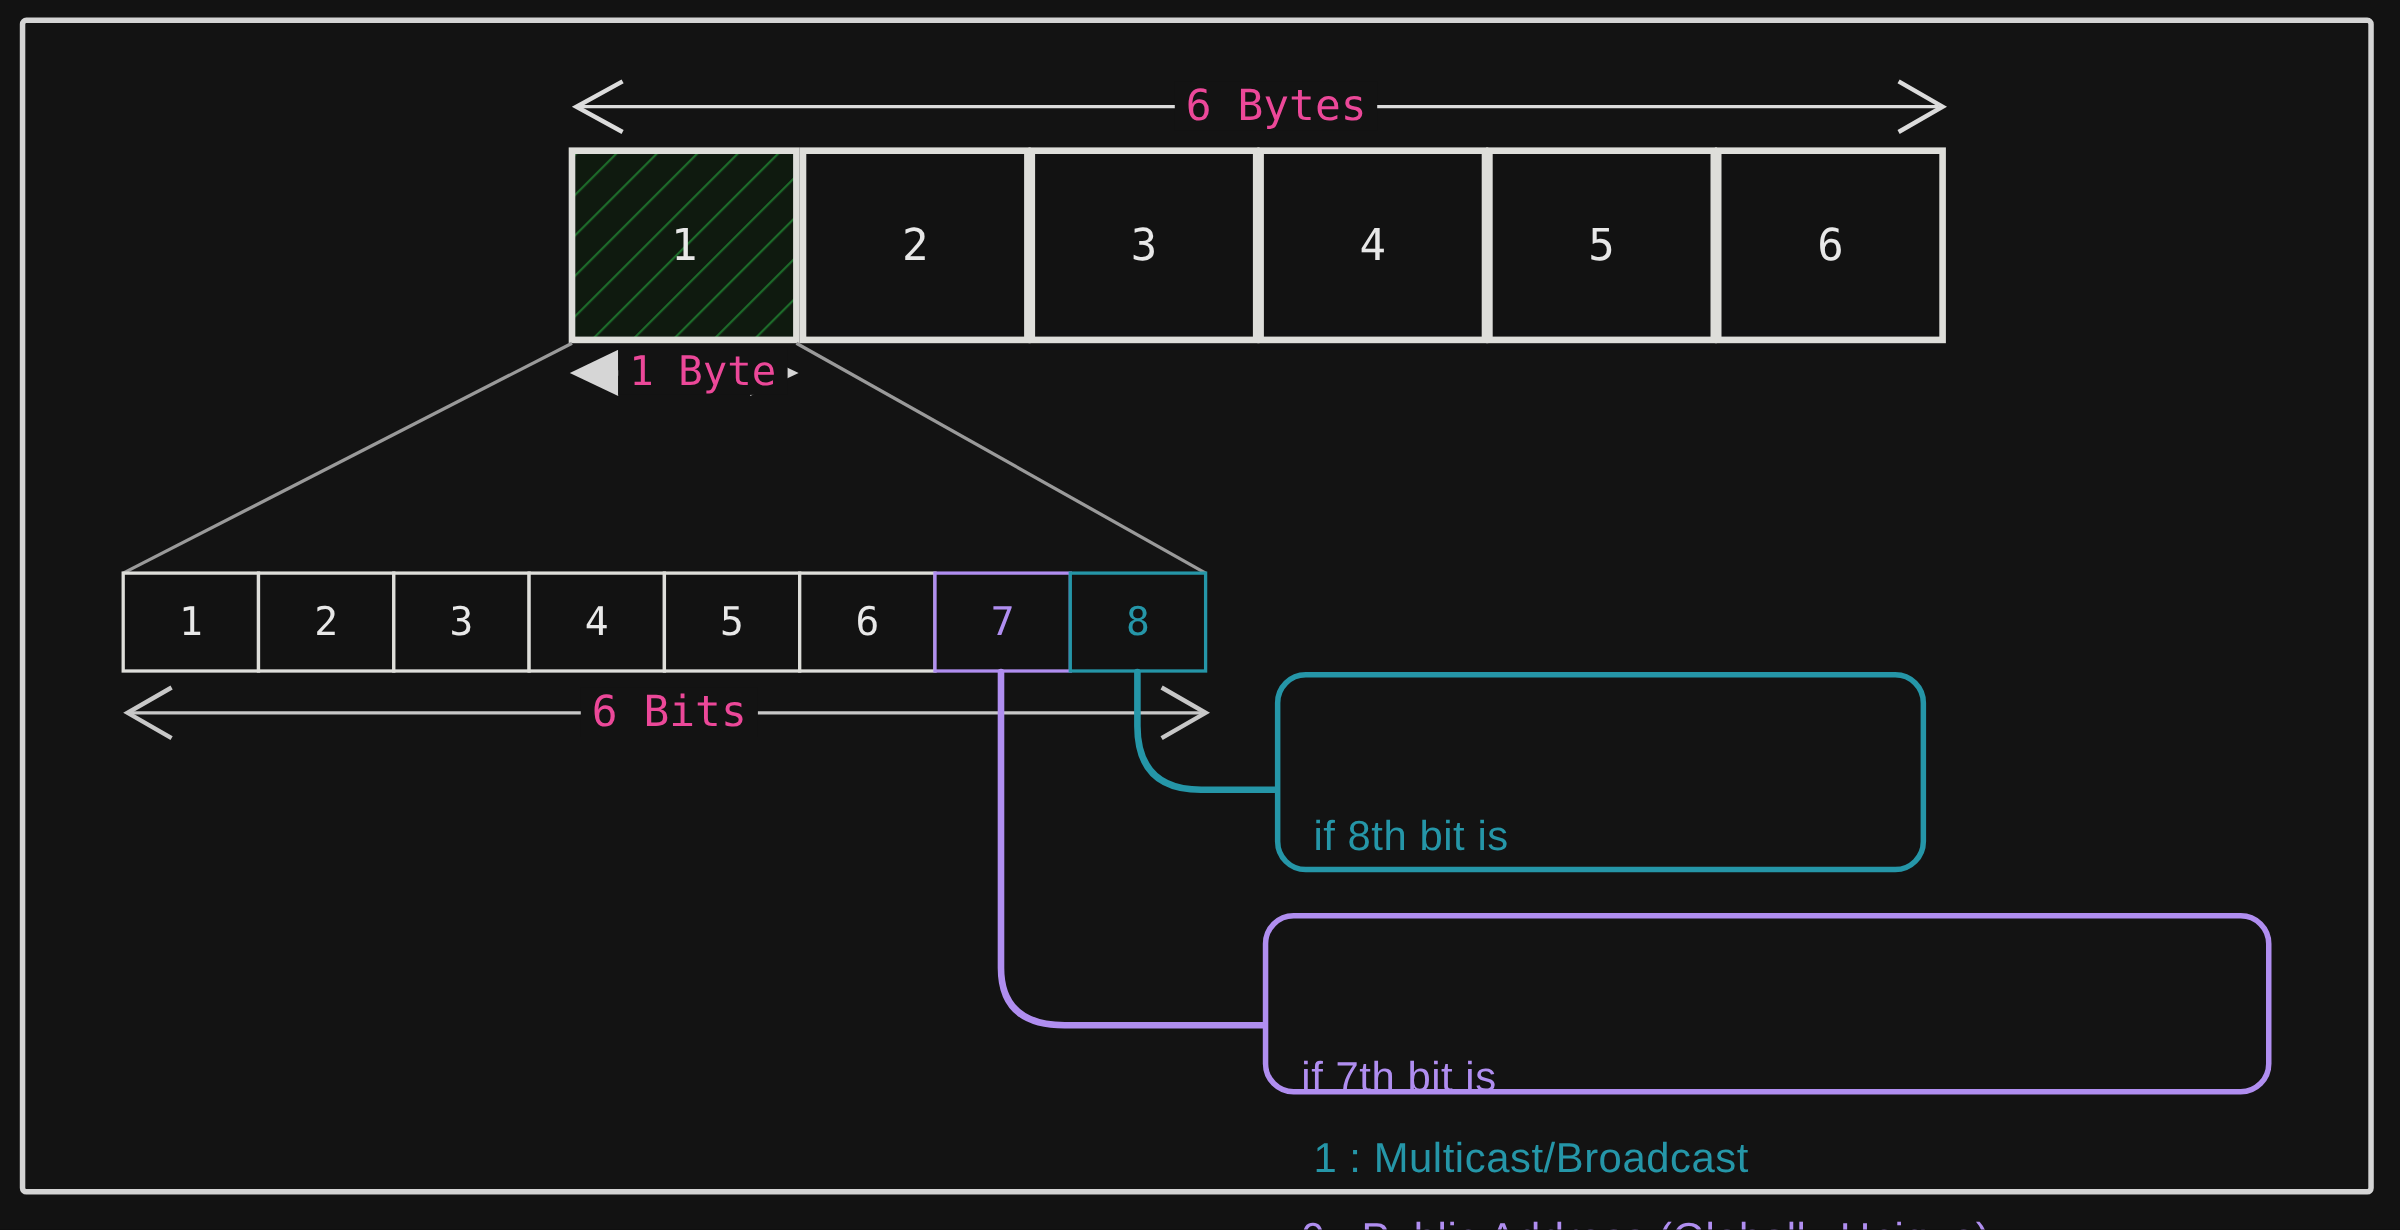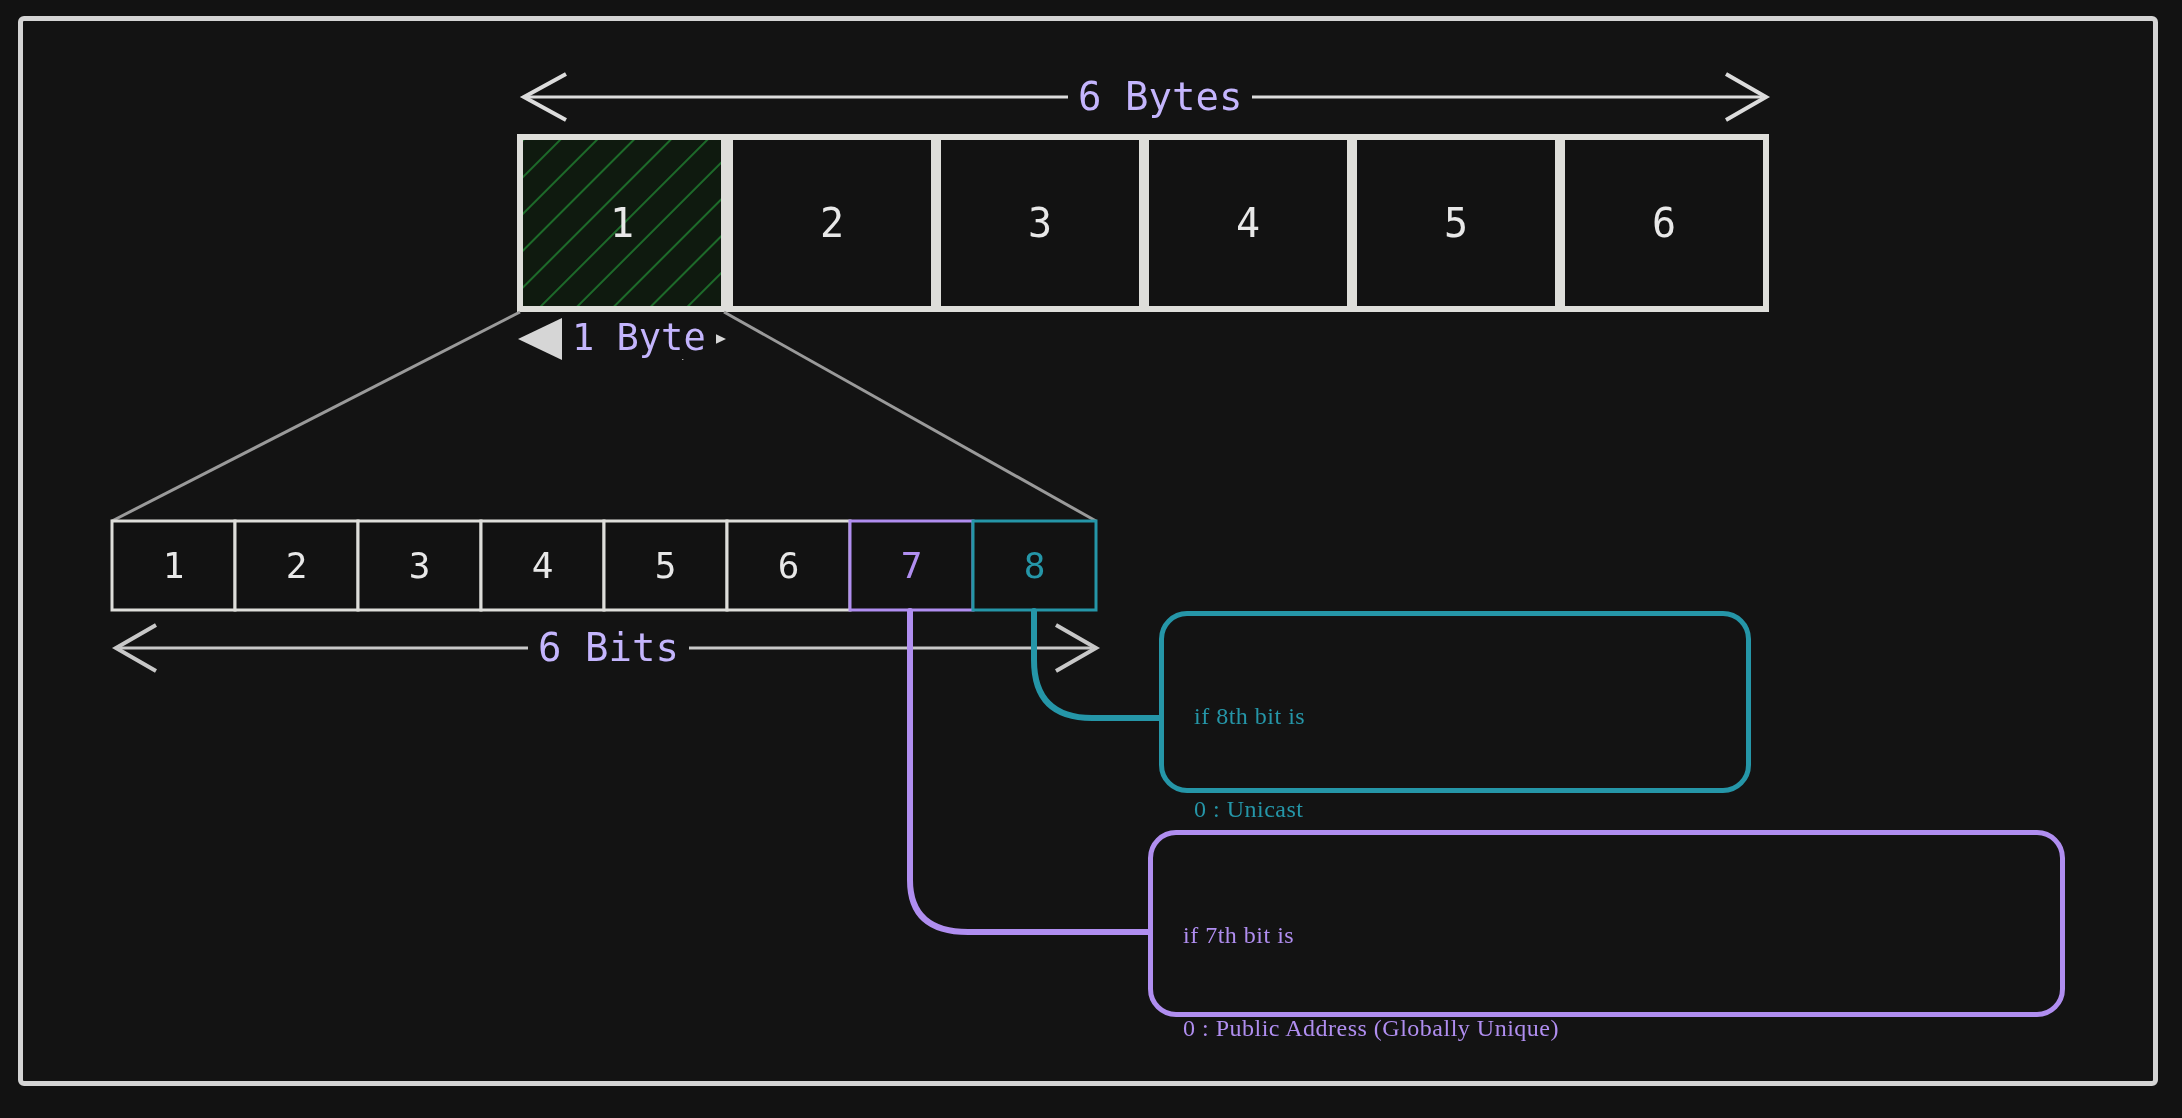--- a/index.html
+++ b/index.html
@@ -38,36 +38,36 @@
     color: #e8e8e8;
     font-size: 40px;
     font-family: "DejaVu Sans Mono", monospace;
     display: flex;
     align-items: center;
     justify-content: center;
     user-select: none;
   }
   .dim-label {
     position: absolute;
-    color: #c4b5fd;
+    color: #ec4899;
     font-size: 39px;
     font-family: "DejaVu Sans Mono", monospace;
     background: #131313;
     padding: 0 10px;
     white-space: nowrap;
     user-select: none;
   }
   .callout {
     position: absolute;
     box-sizing: border-box;
     border-radius: 28px;
     background: #131313;
     padding: 24px 30px 26px 30px;
-    font-family: Liberation Serif, serif;
-    font-size: 24px;
+    font-family: Liberation Sans, sans-serif;
+    font-size: 38px;
     line-height: 1.28;
     white-space: pre;
     letter-spacing: 0.5px;
   }
   .callout div { white-space: pre; }
 </style>
 </head>
 <body>
 
 <div id="canvas">
@@ -148,18 +148,18 @@
   <div class="dim-label" style="left:1068px; top:74px;">6 Bytes</div>
   <div class="dim-label" style="left:562px; top:316px; font-size:37px;">1 Byte</div>
   <div class="dim-label" style="left:528px; top:625px;">6 Bits</div>
 
   <div class="callout" style="left:1159px; top:611px; width:592px; height:182px; border:5px solid #2596a8; color:#2596a8;">
     <div>if 8th bit is</div>
     <div>0 : Unicast</div>
     <div>1 : Multicast/Broadcast</div>
   </div>
 
-  <div class="callout" style="left:1148px; top:830px; width:917px; height:187px; border:5px solid #b08ef0; color:#b08ef0;">
+  <div class="callout" style="left:1148px; top:830px; width:917px; height:165px; border:5px solid #b08ef0; color:#b08ef0;">
     <div>if 7th bit is</div>
     <div>0 : Public Address (Globally Unique)</div>
     
   </div>
 </div>
 
 </body></html>

